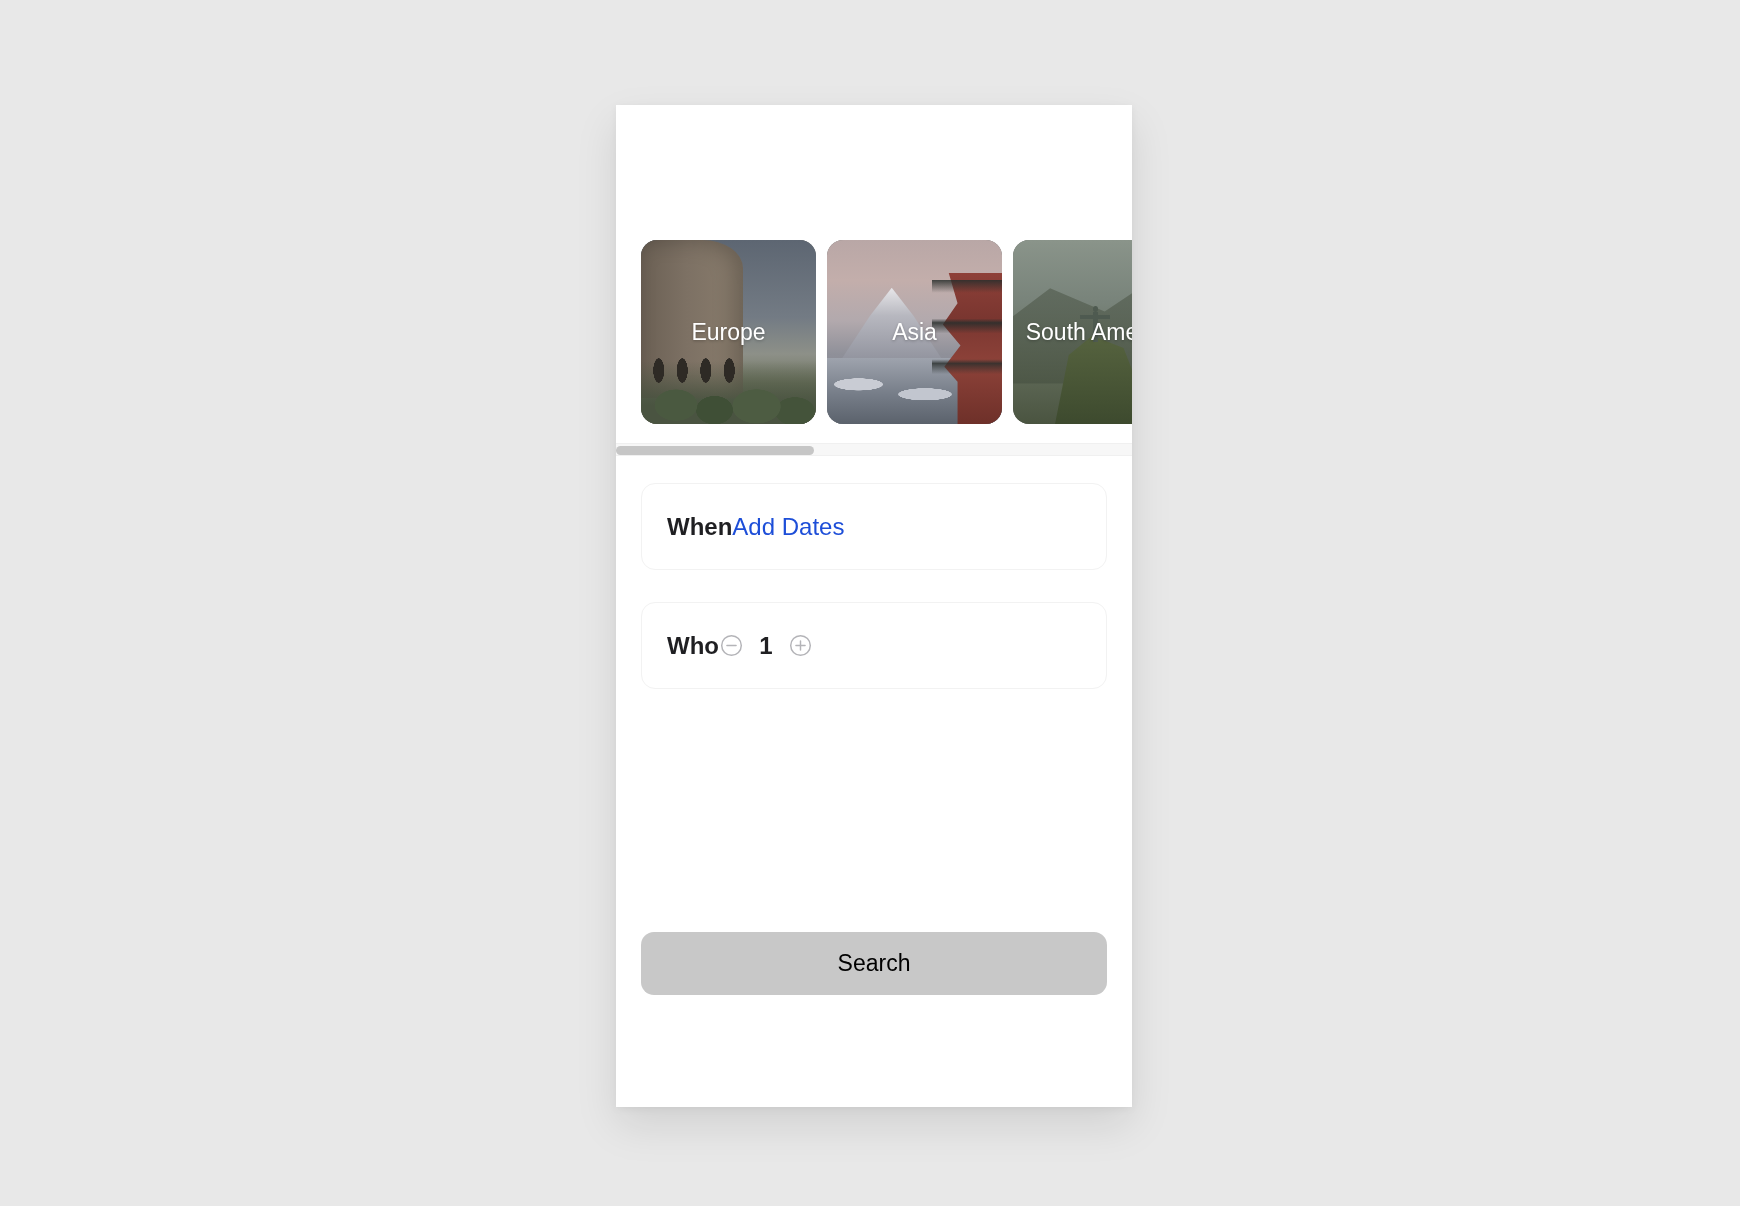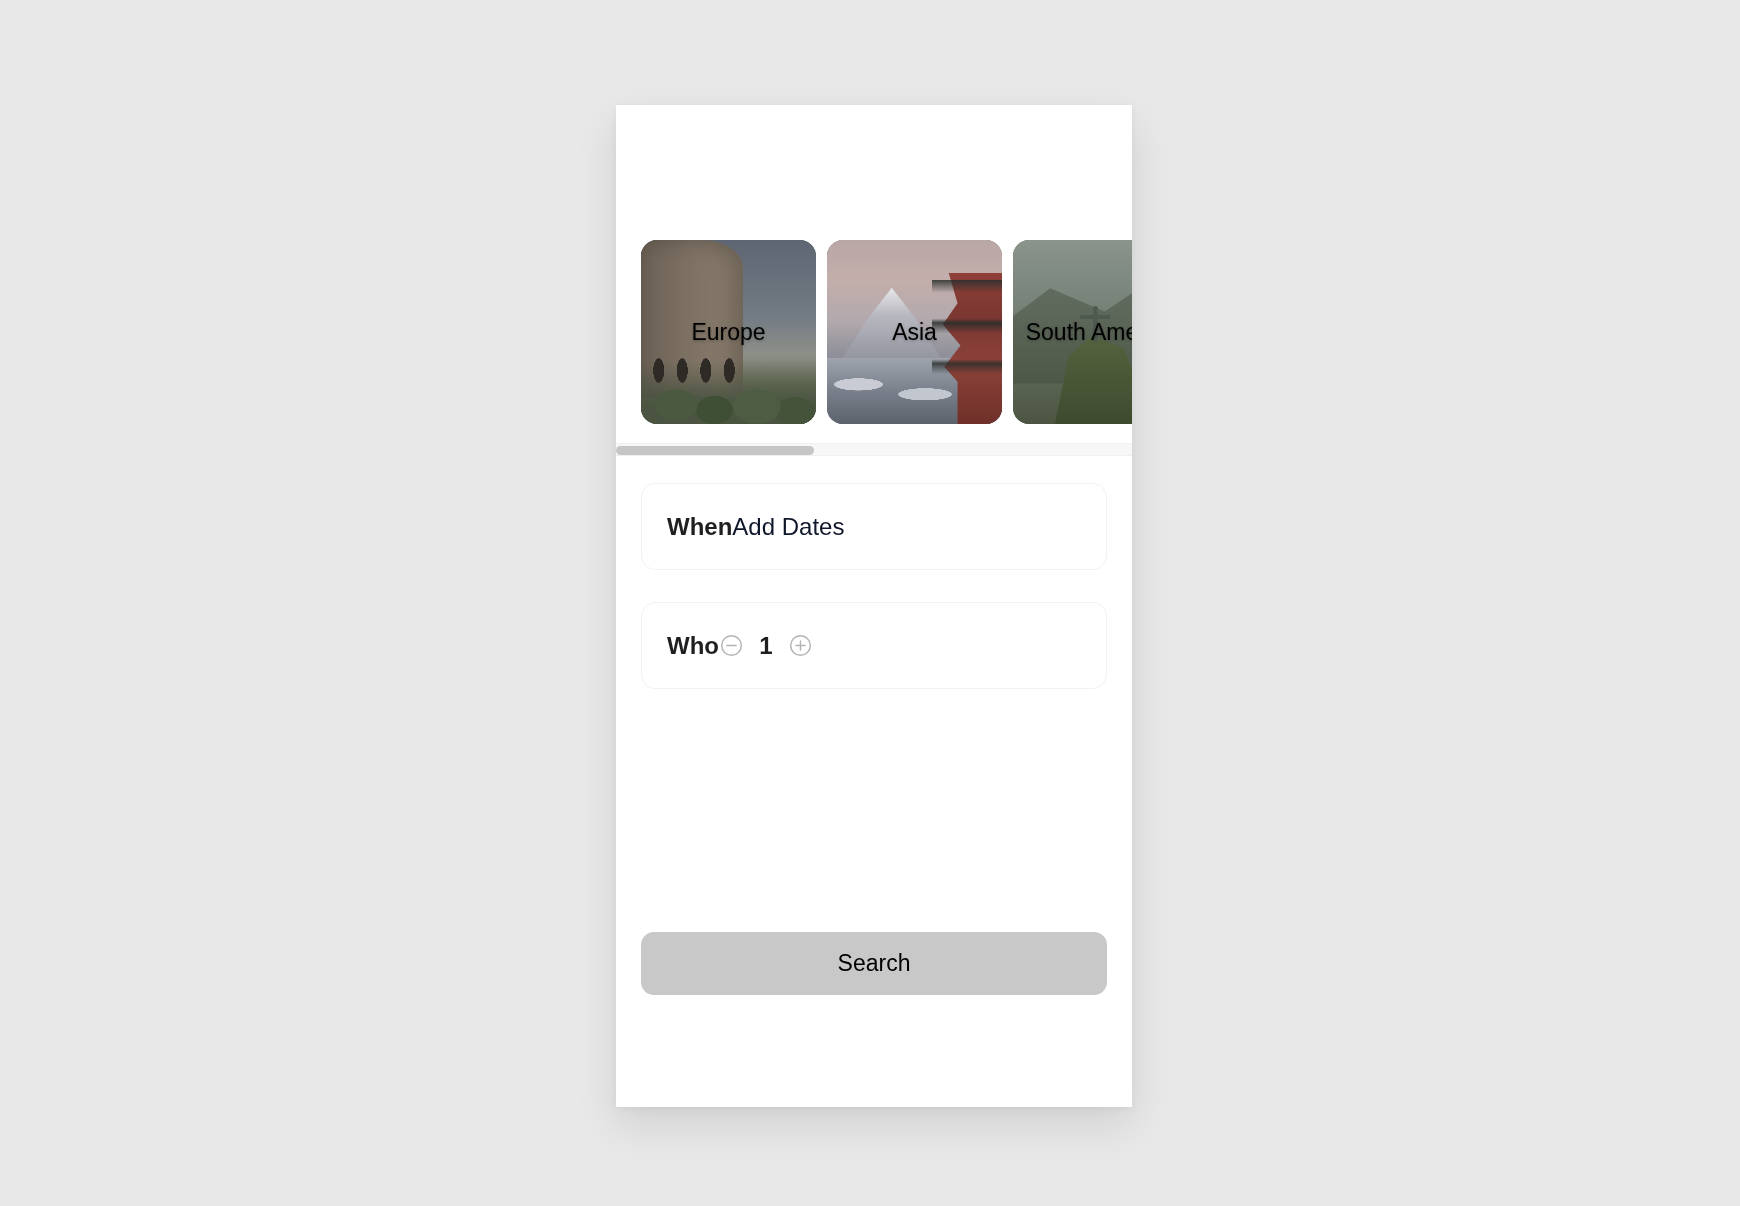--- a/index.html
+++ b/index.html
@@ -92,21 +92,21 @@
     overflow: hidden;
     flex: none;
     background: #6d6f6d;
   }
   .dest-label {
     position: absolute;
     left: 0; right: 0;
     top: 50%;
     transform: translateY(-50%);
     text-align: center;
-    color: #000000;
+    color: #ffffff;
     font-size: 23px;
     line-height: 1.22;
     text-shadow: 0 1px 3px rgba(0,0,0,0.28);
     padding: 0 6px;
   }
 
   
   .art { position: absolute; inset: 0; }
 
   
@@ -283,21 +283,21 @@
   .opt-when { top: 378px; }
   .opt-who  { top: 497px; }
 
   .opt-label {
     font-size: 24px;
     font-weight: bold;
     color: #1f1f22;
   }
   .opt-value {
     font-size: 24px;
-    color: #0f172a;
+    color: #1d4ed8;
   }
 
   .stepper {
     display: flex;
     align-items: center;
     gap: 14px;
   }
   .step-btn { width: 25px; height: 25px; display: block; }
   .step-count {
     font-size: 24px;

